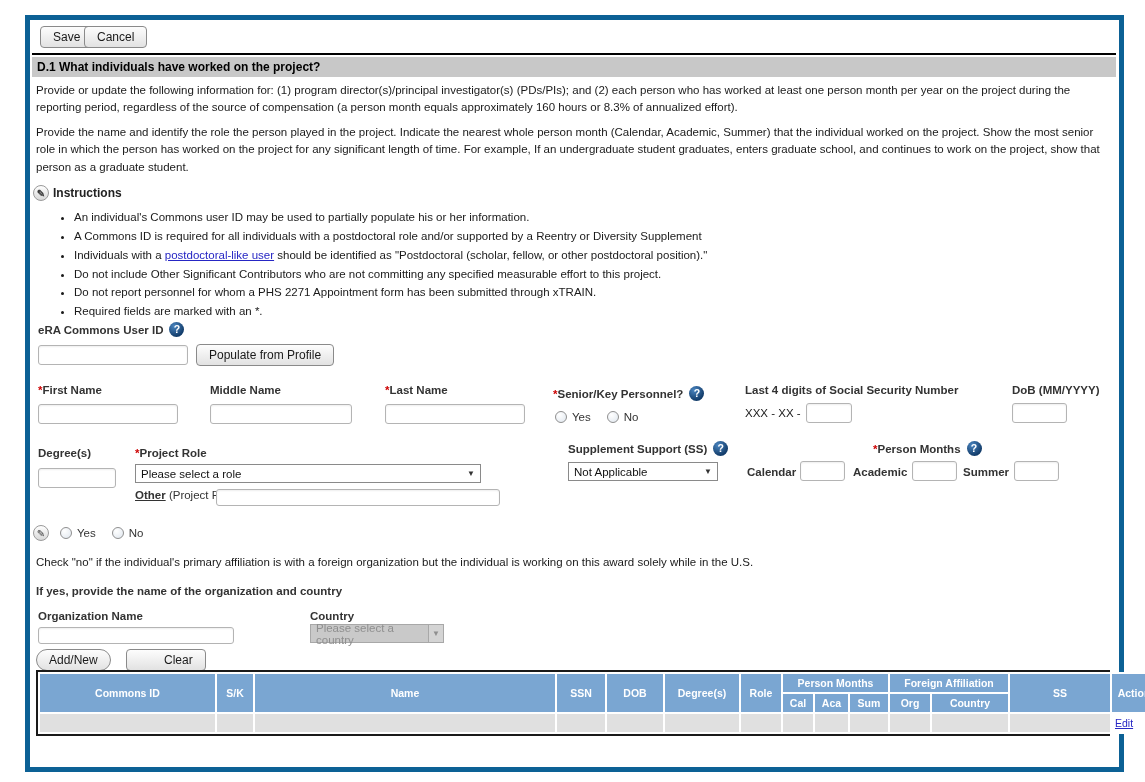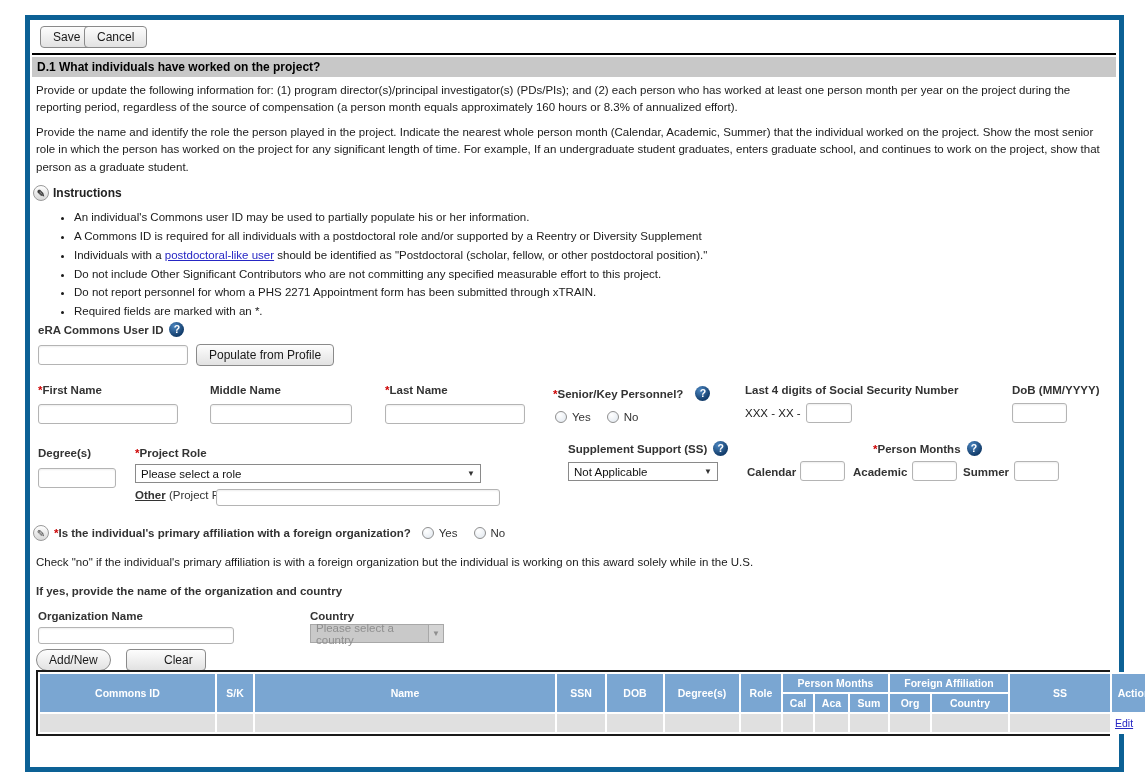--- a/index.html
+++ b/index.html
@@ -113,21 +113,21 @@
   <button class="btn abs" style="left:196px; top:344px;">Populate from Profile</button>
 
   <div class="lbl abs" style="left:38px; top:384px;"><span class="req">*</span><span>First Name</span></div>
   <div class="lbl abs" style="left:210px; top:384px;">Middle Name</div>
   <div class="lbl abs" style="left:385px; top:384px;"><span class="req">*</span><span>Last Name</span></div>
 
   <div class="abs" style="left:38px; top:404px; width:140px;"><input class="inp" type="text" style=""></div>
   <div class="abs" style="left:210px; top:404px; width:142px;"><input class="inp" type="text" style=""></div>
   <div class="abs" style="left:385px; top:404px; width:140px;"><input class="inp" type="text" style=""></div>
 
-  <div class="abs" style="left:553px; top:386px; display:flex; align-items:center; gap:12px;">
+  <div class="abs" style="left:553px; top:386px; display:flex; align-items:center; gap:6px;">
     <span class="lbl"><span class="req">*</span><span>Senior/Key Personnel?</span></span>
     <span class="help">?</span>
   </div>
   <div class="radio-row abs" style="left:555px; top:411px;">
     <span class="radio"></span>
     <span>Yes</span>
     <span style="width:6px;"></span>
     <span class="radio"></span>
     <span>No</span>
   </div>
@@ -172,21 +172,20 @@
   </div>
   <div class="lbl abs" style="left:747px; top:466px;">Calendar</div>
   <div class="abs" style="left:800px; top:461px; width:45px;"><input class="inp" type="text" style=""></div>
   <div class="lbl abs" style="left:853px; top:466px;">Academic</div>
   <div class="abs" style="left:912px; top:461px; width:45px;"><input class="inp" type="text" style=""></div>
   <div class="lbl abs" style="left:963px; top:466px;">Summer</div>
   <div class="abs" style="left:1014px; top:461px; width:45px;"><input class="inp" type="text" style=""></div>
 
   <div class="abs" style="left:33px; top:525px; display:flex; align-items:center; gap:5px;">
     <span class="quill">✎</span>
-    <span class="lbl"><span class="req">*</span><span>Is the individual's primary affiliation with a foreign organization?</span></span>
     <span class="radio-row" style="margin-left:6px;">
       <span class="radio"></span>
       <span>Yes</span>
       <span style="width:6px;"></span>
       <span class="radio"></span>
       <span>No</span>
     </span>
   </div>
   <div class="note abs" style="left:36px; top:556px; width:1000px;">Check "no" if the individual's primary affiliation is with a foreign organization but the individual is working on this award solely while in the U.S.</div>
   <div class="lbl abs" style="left:36px; top:585px;">If yes, provide the name of the organization and country</div>

